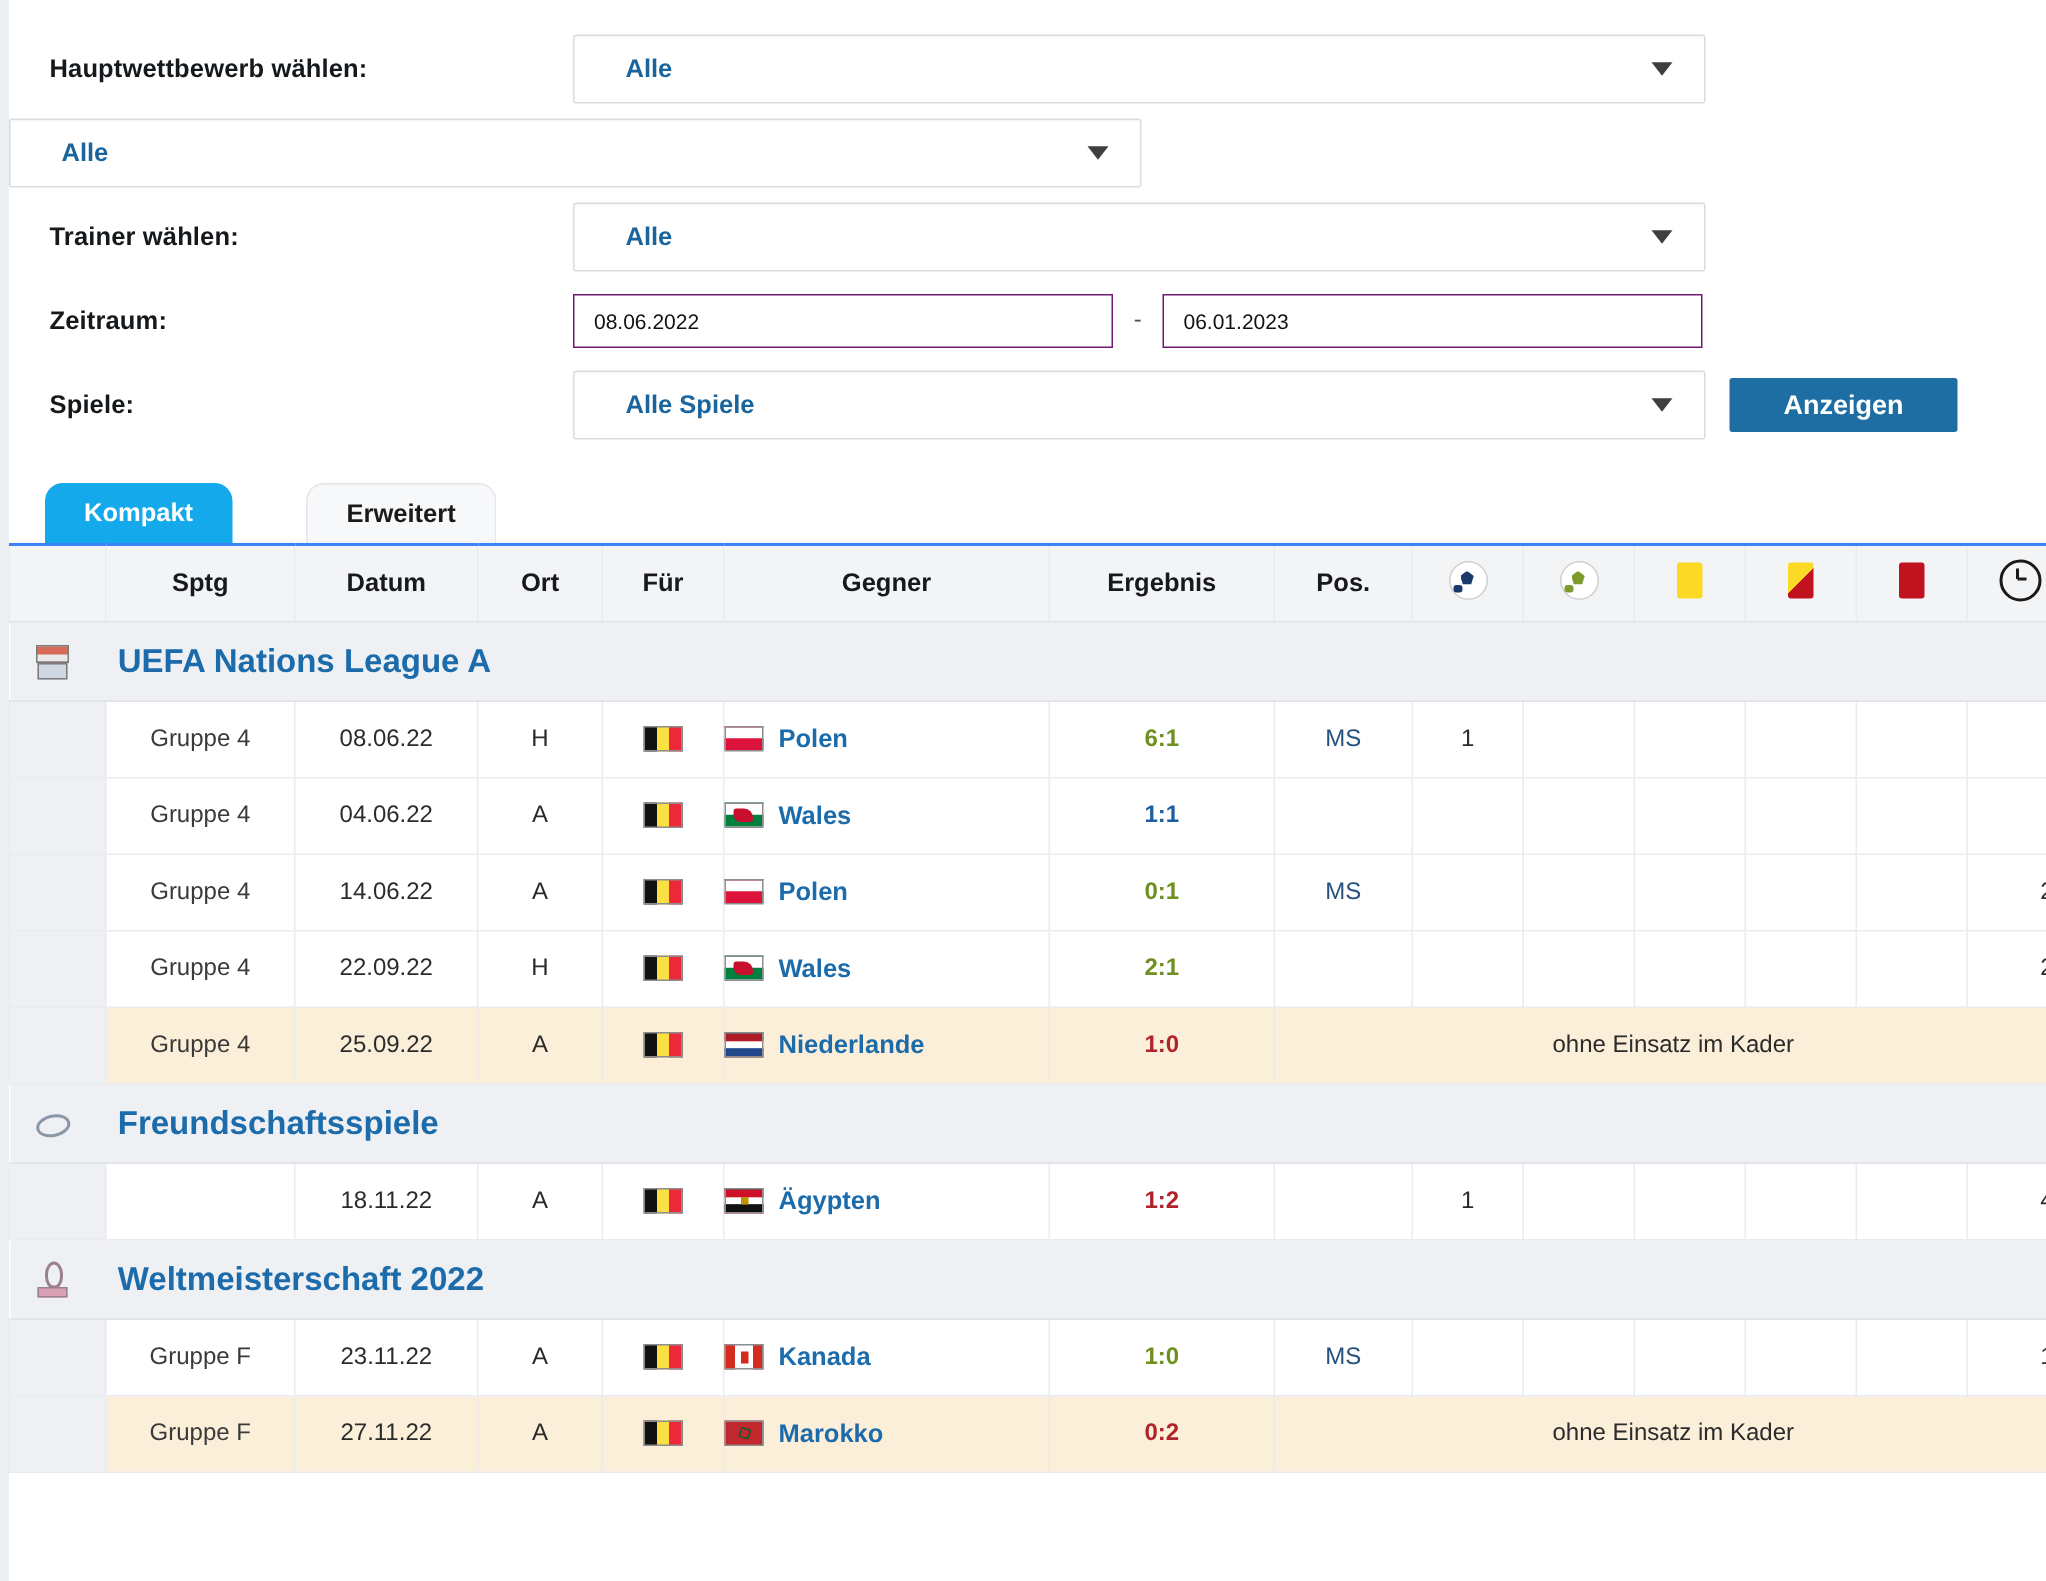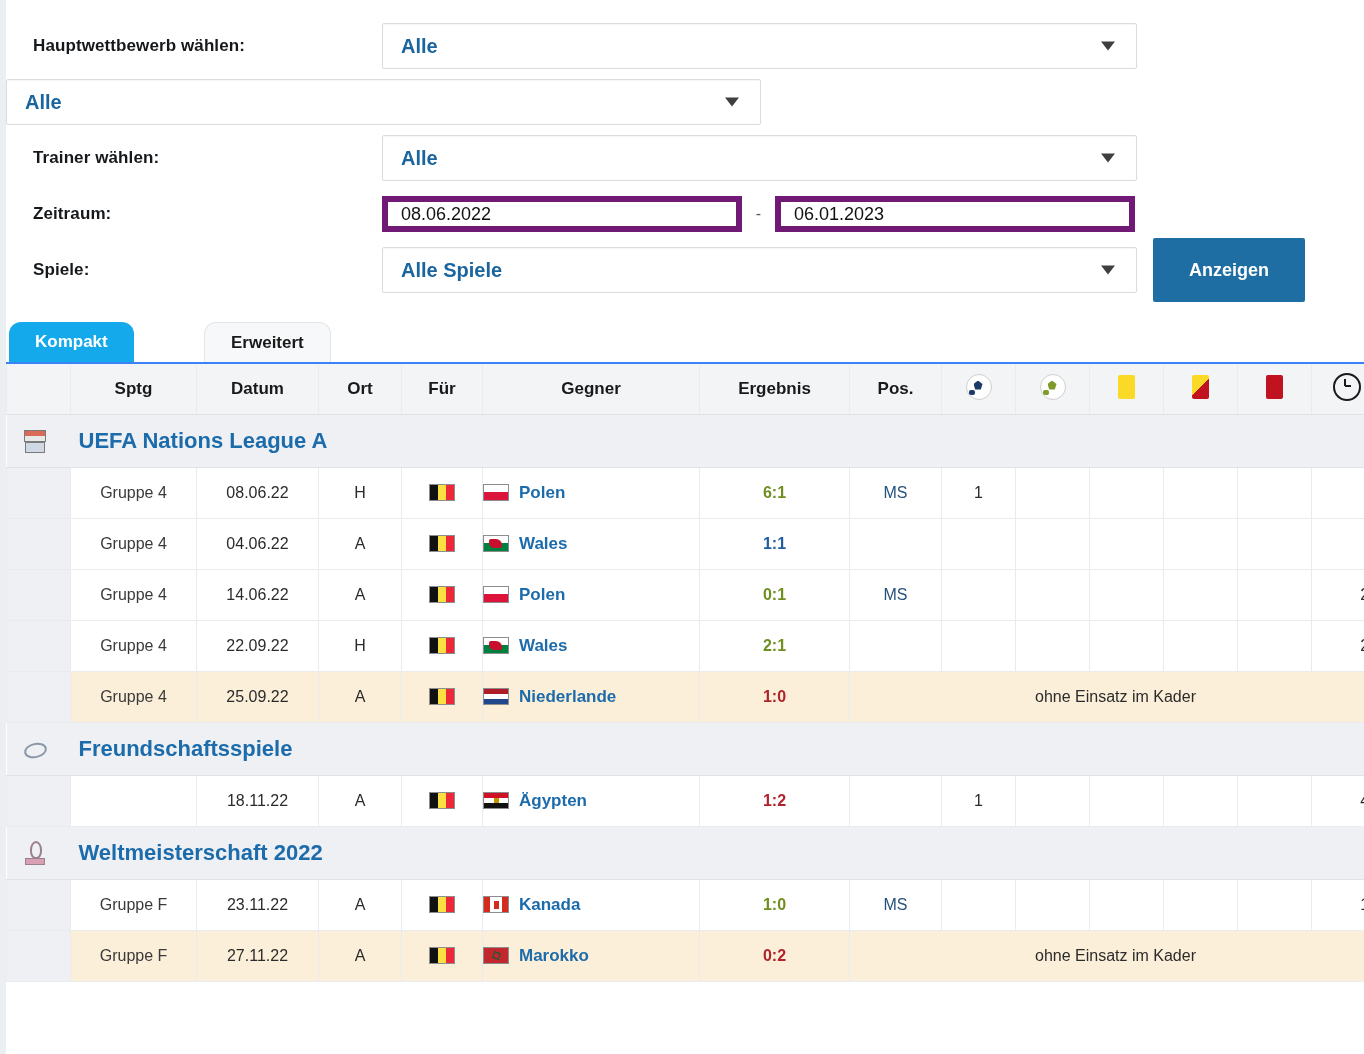--- a/index.html
+++ b/index.html
@@ -18,51 +18,51 @@
   .filters{padding:18px 0 0 0;}
   .frow{display:flex;align-items:center;height:56px;}
   .flabel{
     width:376px;padding-left:27px;box-sizing:border-box;
     font-weight:bold;font-size:17px;color:#16191c;letter-spacing:.1px;
   }
   .fctl{position:relative;}
   .select{
     width:755px;height:46px;box-sizing:border-box;
     border:1px solid #dcdcdc;background:#fff;border-radius:2px;
-    display:flex;align-items:center;padding-left:18px;
-    color:#1a659e;font-weight:bold;font-size:20px;
+    display:flex;align-items:center;padding-left:34px;
+    color:#1a659e;font-weight:bold;font-size:17px;
     box-shadow:0 1px 1px rgba(0,0,0,.04) inset;
   }
   .select .caret{
     position:absolute;right:22px;top:50%;transform:translateY(-50%);
     width:0;height:0;border-left:7px solid transparent;border-right:7px solid transparent;
     border-top:9px solid #3f3f3f;
   }
   .dateinput{
     width:360px;height:36px;box-sizing:border-box;
-    border:6px solid #701a75;background:#fff;
+    border:1px solid #701a75;background:#fff;
     display:flex;align-items:center;padding-left:13px;
-    font-size:18px;color:#111;
+    font-size:14px;color:#111;
   }
   .dash{width:33px;text-align:center;color:#555;font-size:16px;}
   .btn{
-    margin-left:16px;width:152px;height:64px;
+    margin-left:16px;width:152px;height:36px;
     background:#1e6ea3;color:#fff;border:none;border-radius:2px;
     font-family:inherit;font-weight:bold;font-size:18px;cursor:pointer;
     display:flex;align-items:center;justify-content:center;
   }
 
   
   .tabs{position:relative;height:46px;margin-top:18px;padding-left:8px;}
   .tab{
     position:absolute;bottom:0;height:40px;line-height:40px;
     padding:0 26px;font-weight:bold;font-size:17px;
     border-radius:12px 12px 0 0;box-sizing:border-box;
   }
-  .tab.active{left:3px;background:#14a9eb;color:#fff;z-index:3;}
+  .tab.active{left:24px;background:#14a9eb;color:#fff;z-index:3;}
   .tab.inactive{left:198px;background:#f7f8f9;color:#1a1a1a;border:1px solid #e3e5e8;border-bottom:none;z-index:2;}
 
   
   table.grid{width:1358px;border-collapse:collapse;table-layout:fixed;}
   table.grid th,table.grid td{
     border:1px solid #e9ebee;padding:0;height:50px;
     font-size:16px;vertical-align:middle;
   }
   table.grid thead th{
     background:#f3f4f6;font-weight:bold;color:#17191c;font-size:17px;

